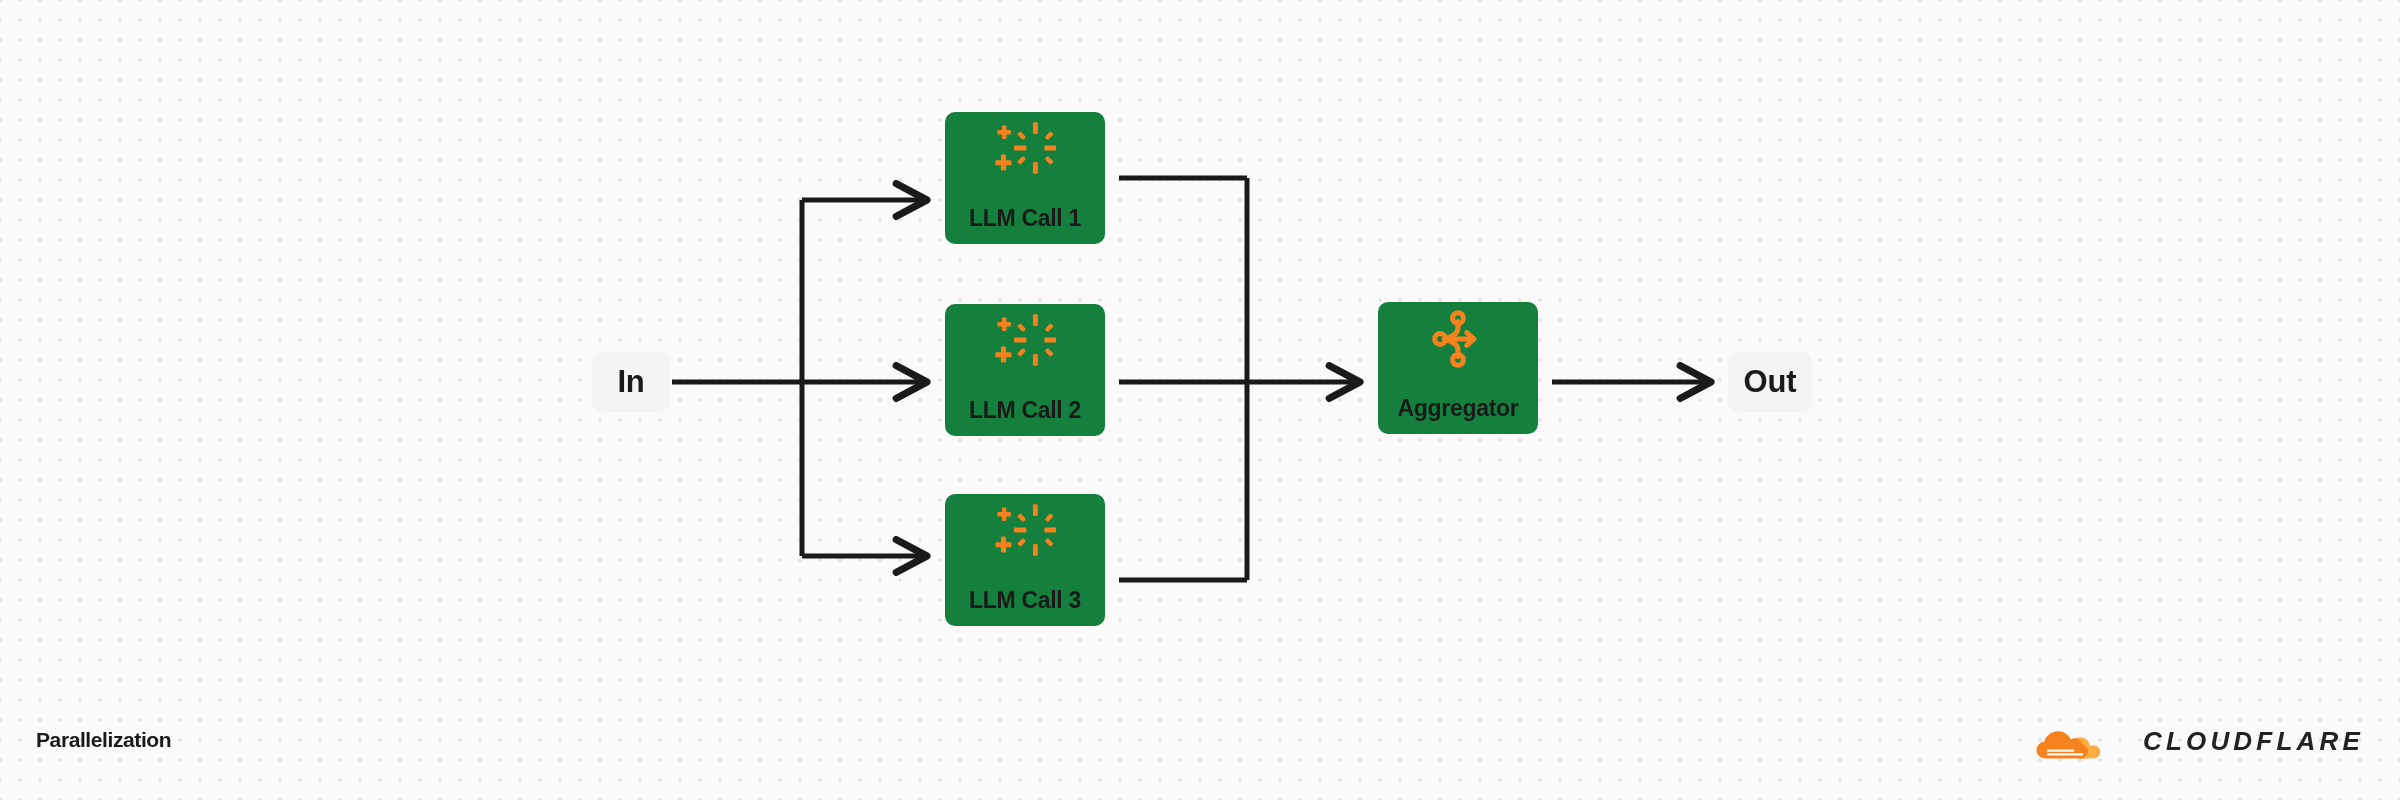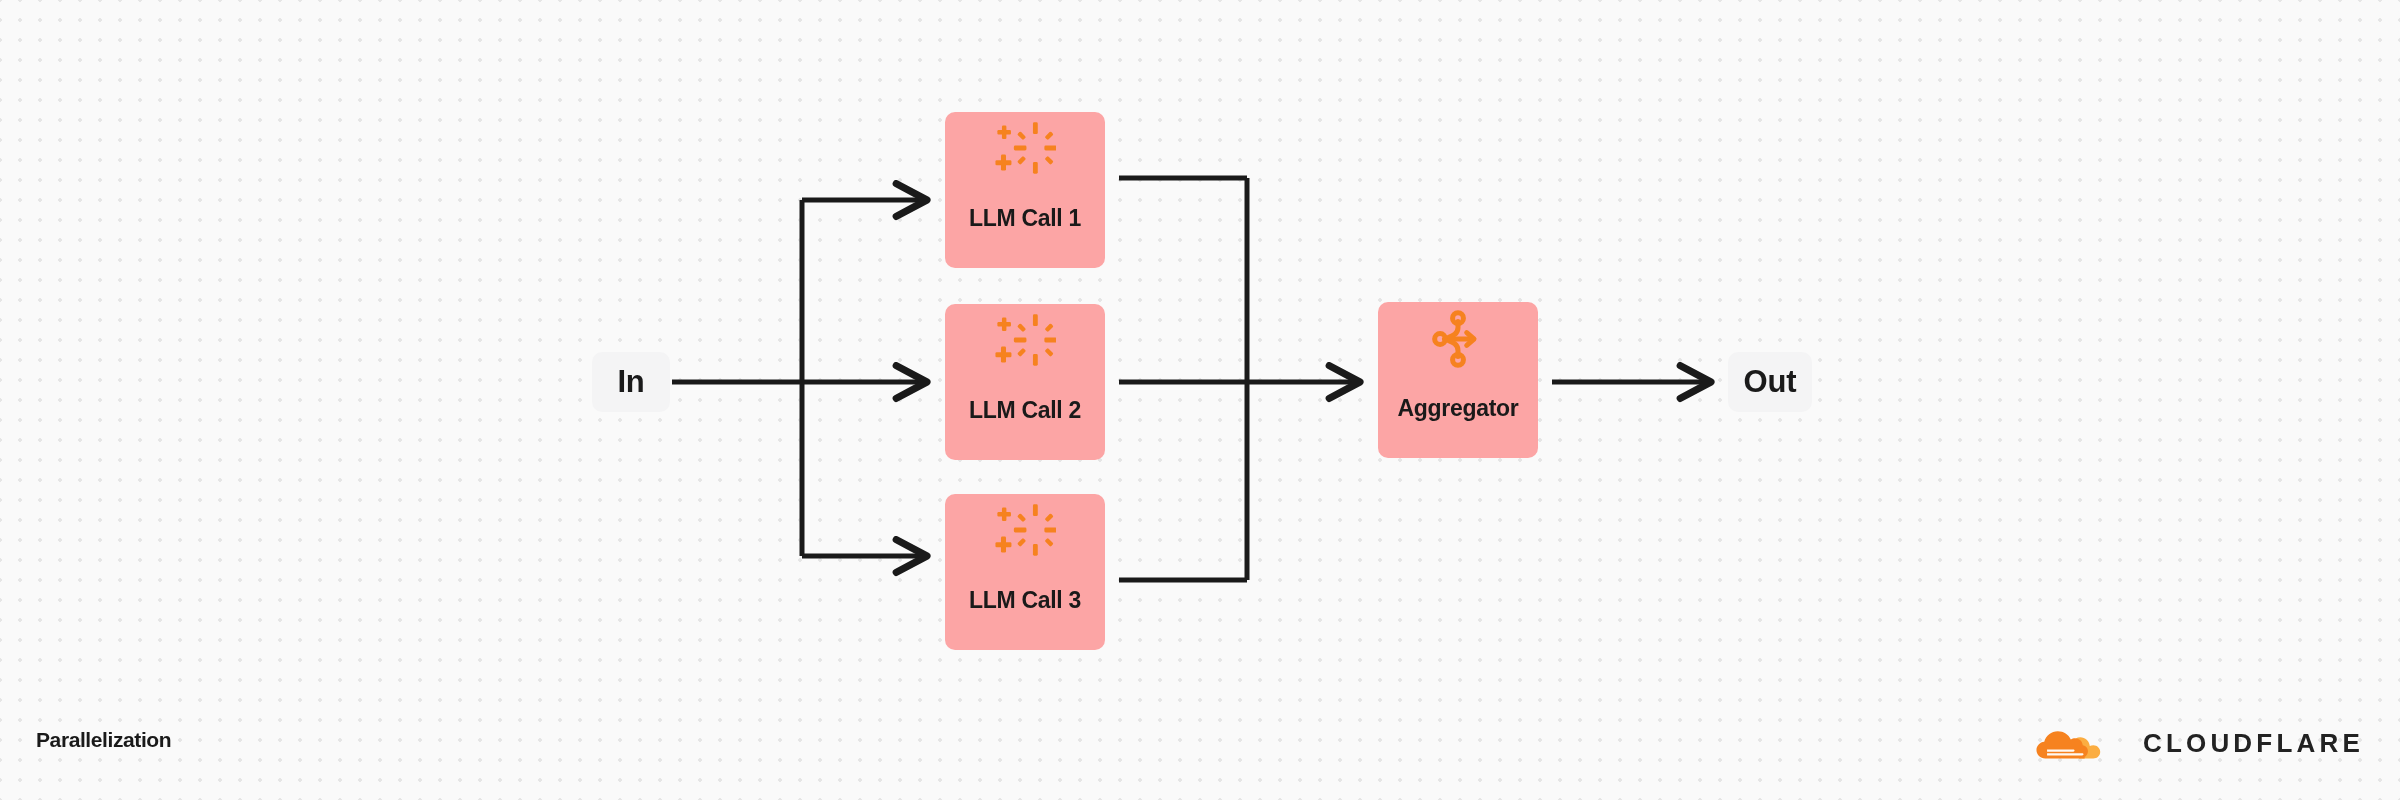--- a/index.html
+++ b/index.html
@@ -20,21 +20,21 @@
   .node { position:absolute; border-radius:10px; display:flex;
           flex-direction:column; align-items:center; }
 
   .io-node {
     width:78px; height:60px; background:#F4F4F5;
     justify-content:center;
   }
   .io-label { font-size:31px; font-weight:700; color:#1A1A1A; letter-spacing:-0.2px; }
 
   .card-node {
-    width:160px; height:156px; background:#fca5a5;
+    width:160px; height:132px; background:#15803d;
     justify-content:flex-start; padding-top:6px;
   }
   .card-icon { width:62px; height:62px; }
   .card-label {
     position:absolute; left:0; right:0; top:93px;
     text-align:center;
     font-size:23px; font-weight:700; color:#1A1A1A; letter-spacing:-0.3px;
     white-space:nowrap;
   }
 
@@ -42,21 +42,21 @@
   #wires { position:absolute; left:0; top:0; width:2400px; height:800px;
            pointer-events:none; }
 
   
   #caption {
     position:absolute; left:36px; top:728px;
     font-size:21px; font-weight:700; color:#1A1A1A; letter-spacing:-0.4px;
   }
   #brand {
     position:absolute; right:36px; top:726px;
-    display:flex; align-items:center; gap:30px;
+    display:flex; align-items:flex-start; gap:30px;font-style:italic;
   }
   #brand-word {
     font-size:26px; font-weight:800; color:#222222;
     letter-spacing:4.2px;
   }
 </style>
 </head>
 <body>
 
 <div id="stage">

